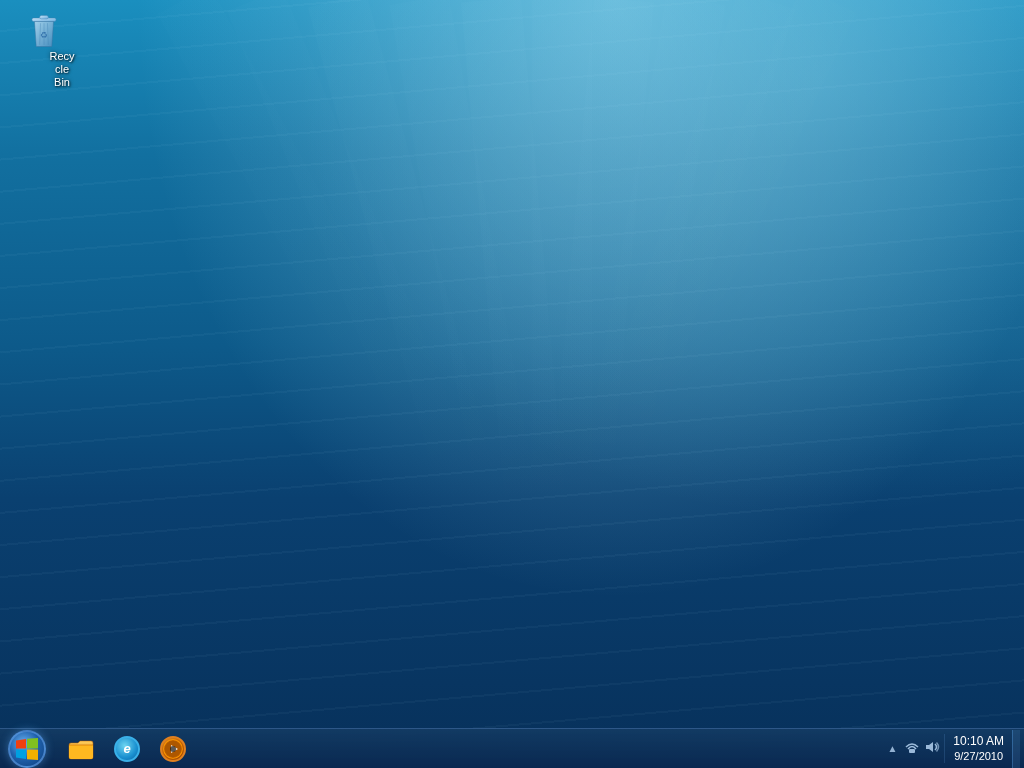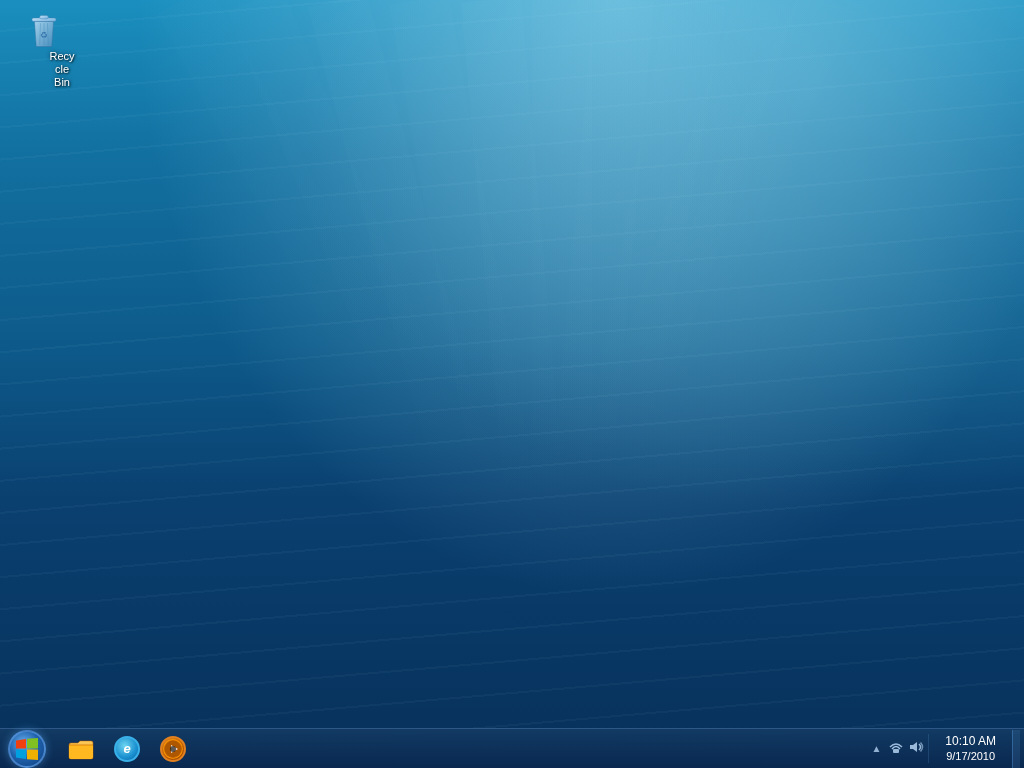--- a/index.html
+++ b/index.html
@@ -167,21 +167,21 @@
     .tray-icon {
       color: rgba(200,220,240,0.9);
       font-size: 14px;
       cursor: pointer;
     }
 
     #clock {
       display: flex;
       flex-direction: column;
       align-items: center;
-      padding: 0 16px;
+      padding: 0 8px;
       cursor: pointer;
       border-left: 1px solid rgba(100,160,220,0.2);
     }
 
     .clock-time {
       color: white;
       font-size: 12px;
       font-weight: 400;
       line-height: 1.3;
     }
@@ -358,20 +358,20 @@
           <svg width="16" height="14" viewBox="0 0 16 14">
             <path d="M2 5 L2 9 L5 9 L9 12 L9 2 L5 5 Z" fill="rgba(180,210,240,0.85)"></path>
             <path d="M11 4 Q14 7 11 10" stroke="rgba(180,210,240,0.85)" stroke-width="1.5" fill="none"></path>
             <path d="M12.5 2.5 Q16.5 7 12.5 11.5" stroke="rgba(180,210,240,0.6)" stroke-width="1.5" fill="none"></path>
           </svg>
         </span>
       </div>
 
       <div id="clock">
         <span class="clock-time">10:10 AM</span>
-        <span class="clock-date">9/17/2010</span>
+        <span class="clock-date">9/27/2010</span>
       </div>
 
       <div id="show-desktop"></div>
     </div>
 
   </div>
 </div>
 
 </body></html>

